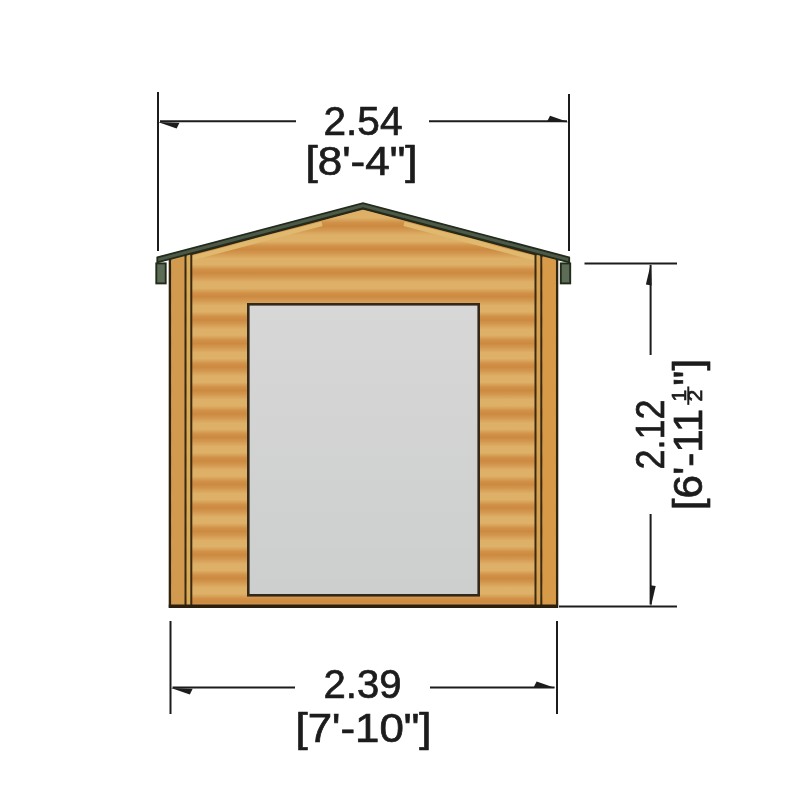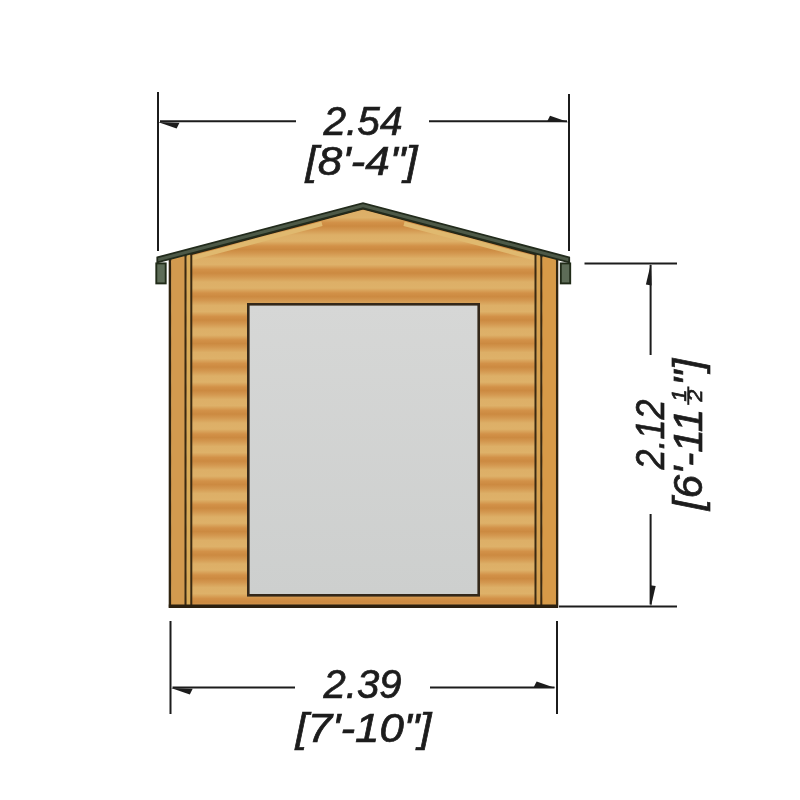--- a/index.html
+++ b/index.html
@@ -1,16 +1,16 @@
 <!DOCTYPE html>
 <html><head>
 <meta charset="utf-8">
 <style>
   html,body{margin:0;padding:0;background:#ffffff;}
-  .page{width:800px;height:800px;position:relative;overflow:hidden;font-style:italic;}
+  .page{width:800px;height:800px;position:relative;overflow:hidden;}
   text{font-family:"Liberation Sans",sans-serif;fill:#1c1c1c;stroke:#1c1c1c;stroke-width:0.7;paint-order:stroke;}
 </style>
 </head>
 <body>
 <div class="page">
 <svg width="800" height="800" viewBox="0 0 800 800" xmlns="http://www.w3.org/2000/svg">
   <defs>
     <linearGradient id="wood" x1="0" y1="0" x2="0" y2="23.5" gradientUnits="userSpaceOnUse" spreadMethod="repeat">
       <stop offset="0" stop-color="#ddaf67"></stop>
       <stop offset="0.26" stop-color="#deb169"></stop>

